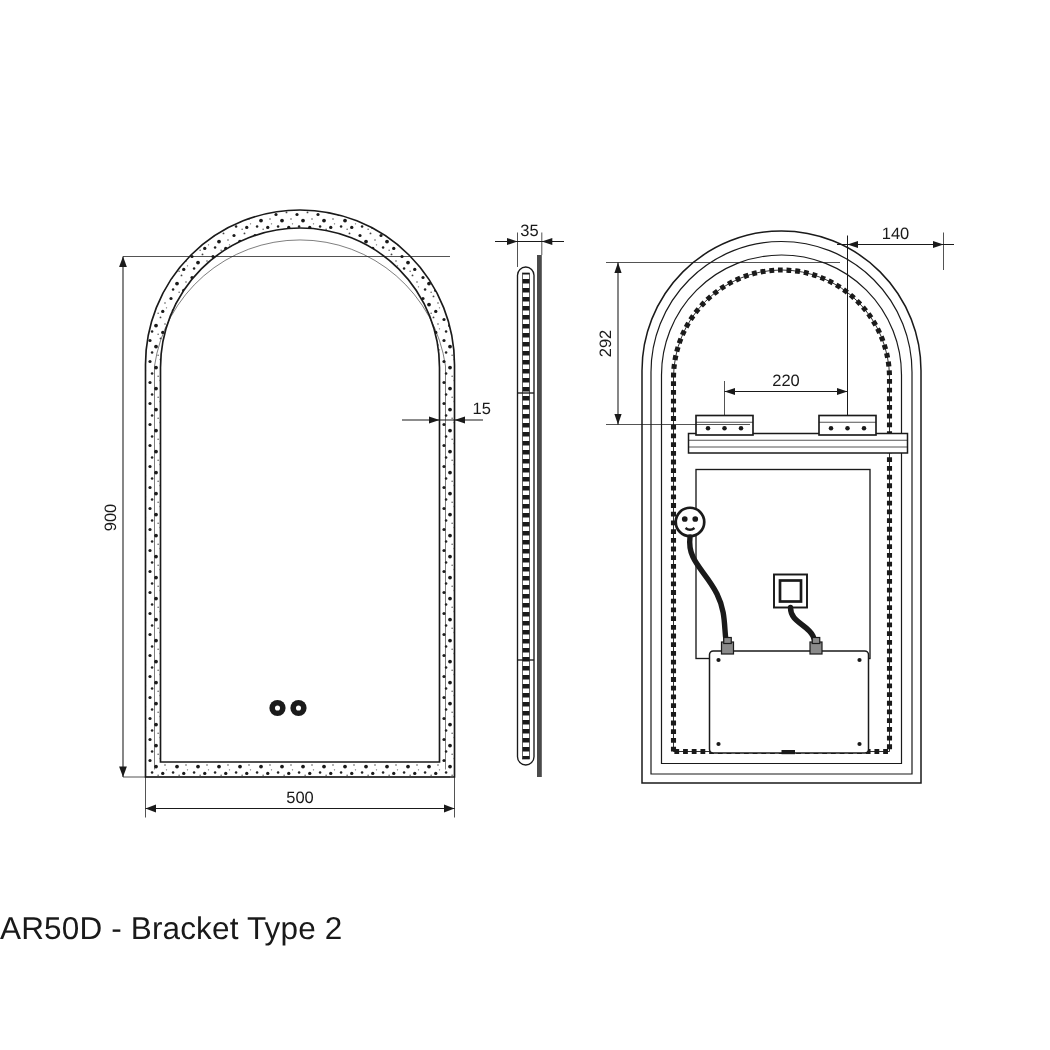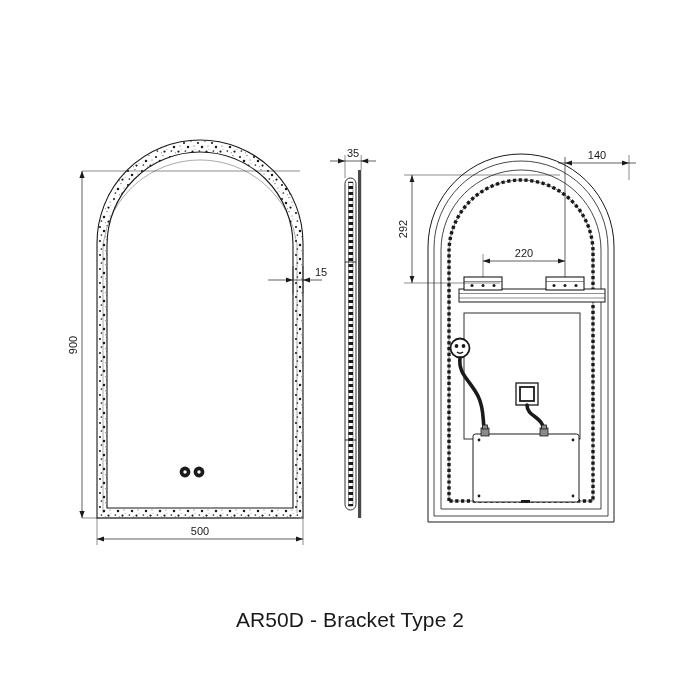--- a/index.html
+++ b/index.html
@@ -19,21 +19,20 @@
     position: absolute;
     left: 0; top: 0;
     width: 700px;
     height: 700px;
   }
   .caption {
     position: absolute;
     left: 0;
     top: 608px;
     width: 700px;
-    text-align: center;
     font-size: 21px;
     font-weight: 400;
     letter-spacing: 0.1px;
     color: #191919;
     font-family: "Liberation Sans", sans-serif;
   }
   svg { display: block; }
   text {
     font-family: "Liberation Sans", sans-serif;
     fill: #1a1a1a;

